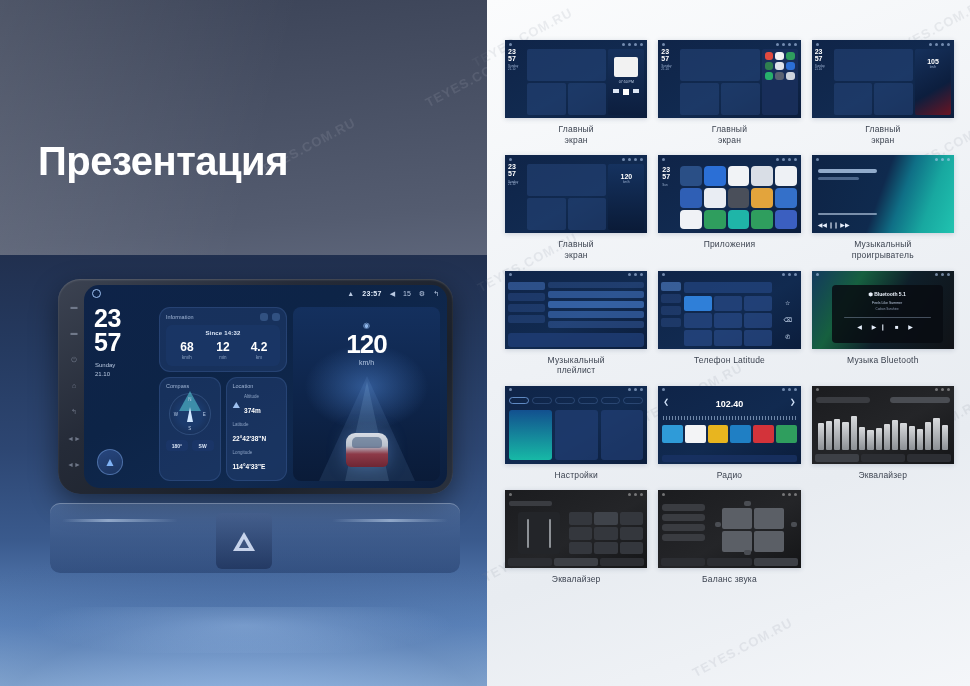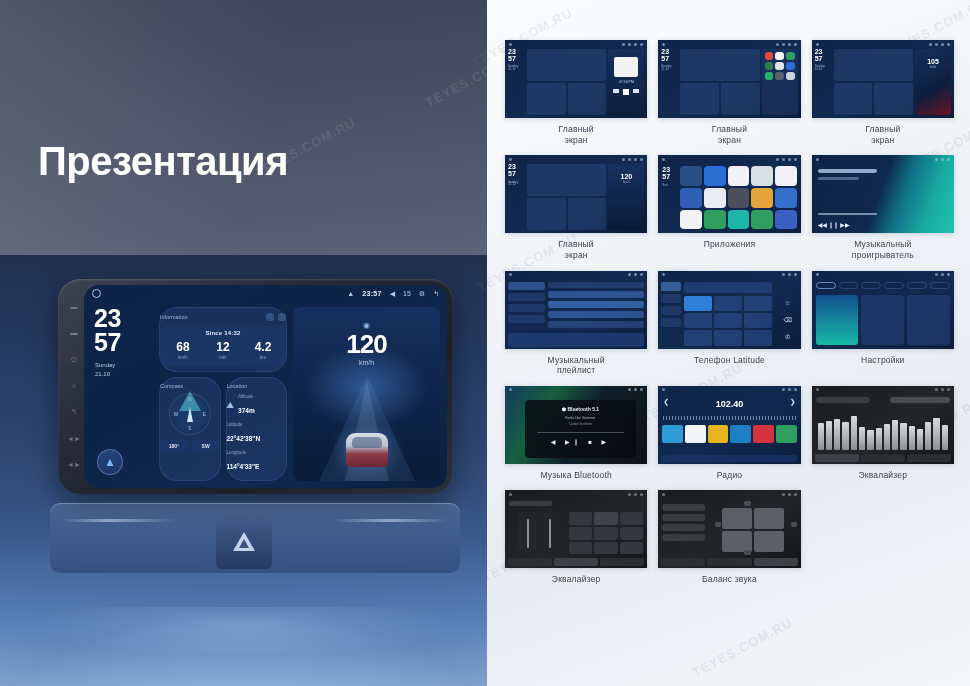--- a/index.html
+++ b/index.html
@@ -89,21 +89,21 @@
   .nav-fab{
     position:absolute; left:6px; bottom:6px; width:26px;height:26px;border-radius:50%;
     background:linear-gradient(160deg,#27467e,#1c3561);
     border:1px solid rgba(130,175,240,.45);
     display:flex;align-items:center;justify-content:center;
     color:#7fb2f5; font-size:12px;
   }
   .col-mid{ width:128px; display:flex; flex-direction:column; gap:5px; }
   .card{
     background:rgba(40,70,125,.40); border:1px solid rgba(105,150,215,.18);
-    border-radius:18px; padding:5px 0;
+    border-radius:11px; padding:5px 6px;
   }
   .card-h{ font-size:5.5px; color:#9fb4d4; display:flex; align-items:center; }
   .card-h .dots{ margin-left:auto; display:flex; gap:4px;}
   .dot-btn{ width:8px;height:8px;border-radius:3px;background:rgba(120,165,225,.28); }
   .info-inner{
     margin-top:4px; background:rgba(28,56,108,.55); border-radius:6px; padding:5px 3px 6px;
     text-align:center;
   }
   .since{ font-size:6px;color:#dbe6f7; font-weight:bold; letter-spacing:.2px;}
   .stats{ display:flex; margin-top:5px; }
@@ -682,20 +682,41 @@
           <div style="position:absolute;right:3px;top:24px;bottom:4px;width:14%;display:flex;flex-direction:column;justify-content:space-around;align-items:center;color:#cfe0f7;font-size:6px">
             <span>☆</span>
             <span>⌫</span>
             <span>✆</span>
           </div>
         </div>
         <div class="cap">Телефон Latitude</div>
       </div>
 
       <div class="cell">
+        <div class="thumb" style="background:linear-gradient(120deg,#133a5e 0%,#16603f 28%,#0f1f2a 55%,#101216 100%)">
+          <div class="t-bar">
+              <span class="t-dot"></span>
+              <span class="t-right">
+                <span class="t-dot"></span>
+                <span class="t-dot"></span>
+                <span class="t-dot"></span>
+              </span>
+            </div>
+          <div style="position:absolute;top:14px;left:14%;right:8%;bottom:6px;background:rgba(8,12,18,.85);border-radius:4px;text-align:center;padding-top:6px">
+            <div style="color:#eaf1fb;font-size:5px;font-weight:bold">⬢ Bluetooth 5.1</div>
+            <div style="color:#b9c7dd;font-size:3.5px;margin-top:4px">Feels Like Summer</div>
+            <div style="color:#8b99b0;font-size:3px;margin-top:2px">Carbon Sunshine</div>
+            <div style="height:1.5px;background:rgba(180,200,230,.35);margin:6px 12px 0;border-radius:1px"></div>
+            <div style="color:#e6eefb;font-size:6px;margin-top:5px;letter-spacing:4px">◀ ▶❙ ■ ▶</div>
+          </div>
+        </div>
+        <div class="cap">Музыка Bluetooth</div>
+      </div>
+
+      <div class="cell">
         <div class="thumb">
           <div class="t-bar">
               <span class="t-dot"></span>
               <span class="t-right">
                 <span class="t-dot"></span>
                 <span class="t-dot"></span>
                 <span class="t-dot"></span>
               </span>
             </div>
           <div style="position:absolute;top:11px;left:4px;right:4px;display:flex;gap:3px">
@@ -706,41 +727,20 @@
             <span style="flex:1;height:7px;border:.6px solid rgba(90,125,180,.35);border-radius:4px"></span>
             <span style="flex:1;height:7px;border:.6px solid rgba(90,125,180,.35);border-radius:4px"></span>
           </div>
           <div style="position:absolute;top:24px;left:4px;right:4px;bottom:4px;display:flex;gap:3px">
             <span style="flex:1;border-radius:3px;background:linear-gradient(180deg,#12508f,#17b9a6)"></span>
             <span style="flex:1;border-radius:3px;background:rgba(35,65,120,.65)"></span>
             <span style="flex:1;border-radius:3px;background:rgba(35,65,120,.65)"></span>
           </div>
         </div>
         <div class="cap">Настройки</div>
-      </div>
-
-      <div class="cell">
-        <div class="thumb" style="background:linear-gradient(120deg,#133a5e 0%,#16603f 28%,#0f1f2a 55%,#101216 100%)">
-          <div class="t-bar">
-              <span class="t-dot"></span>
-              <span class="t-right">
-                <span class="t-dot"></span>
-                <span class="t-dot"></span>
-                <span class="t-dot"></span>
-              </span>
-            </div>
-          <div style="position:absolute;top:14px;left:14%;right:8%;bottom:6px;background:rgba(8,12,18,.85);border-radius:4px;text-align:center;padding-top:6px">
-            <div style="color:#eaf1fb;font-size:5px;font-weight:bold">⬢ Bluetooth 5.1</div>
-            <div style="color:#b9c7dd;font-size:3.5px;margin-top:4px">Feels Like Summer</div>
-            <div style="color:#8b99b0;font-size:3px;margin-top:2px">Carbon Sunshine</div>
-            <div style="height:1.5px;background:rgba(180,200,230,.35);margin:6px 12px 0;border-radius:1px"></div>
-            <div style="color:#e6eefb;font-size:6px;margin-top:5px;letter-spacing:4px">◀ ▶❙ ■ ▶</div>
-          </div>
-        </div>
-        <div class="cap">Музыка Bluetooth</div>
       </div>
 
       <div class="cell">
         <div class="thumb">
           <div class="t-bar">
               <span class="t-dot"></span>
               <span class="t-right">
                 <span class="t-dot"></span>
                 <span class="t-dot"></span>
                 <span class="t-dot"></span>

